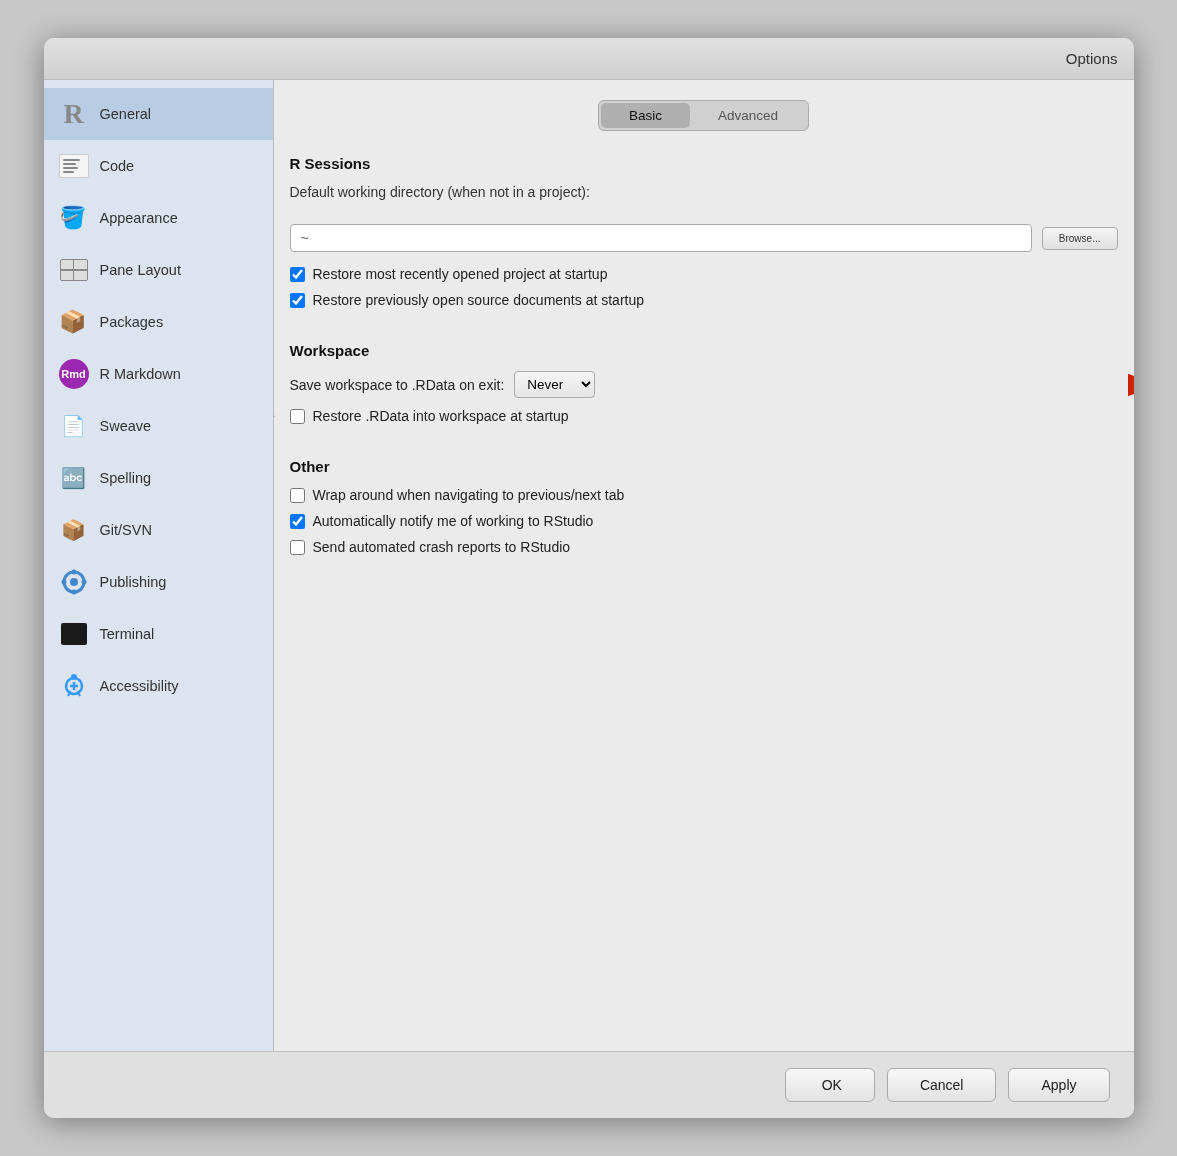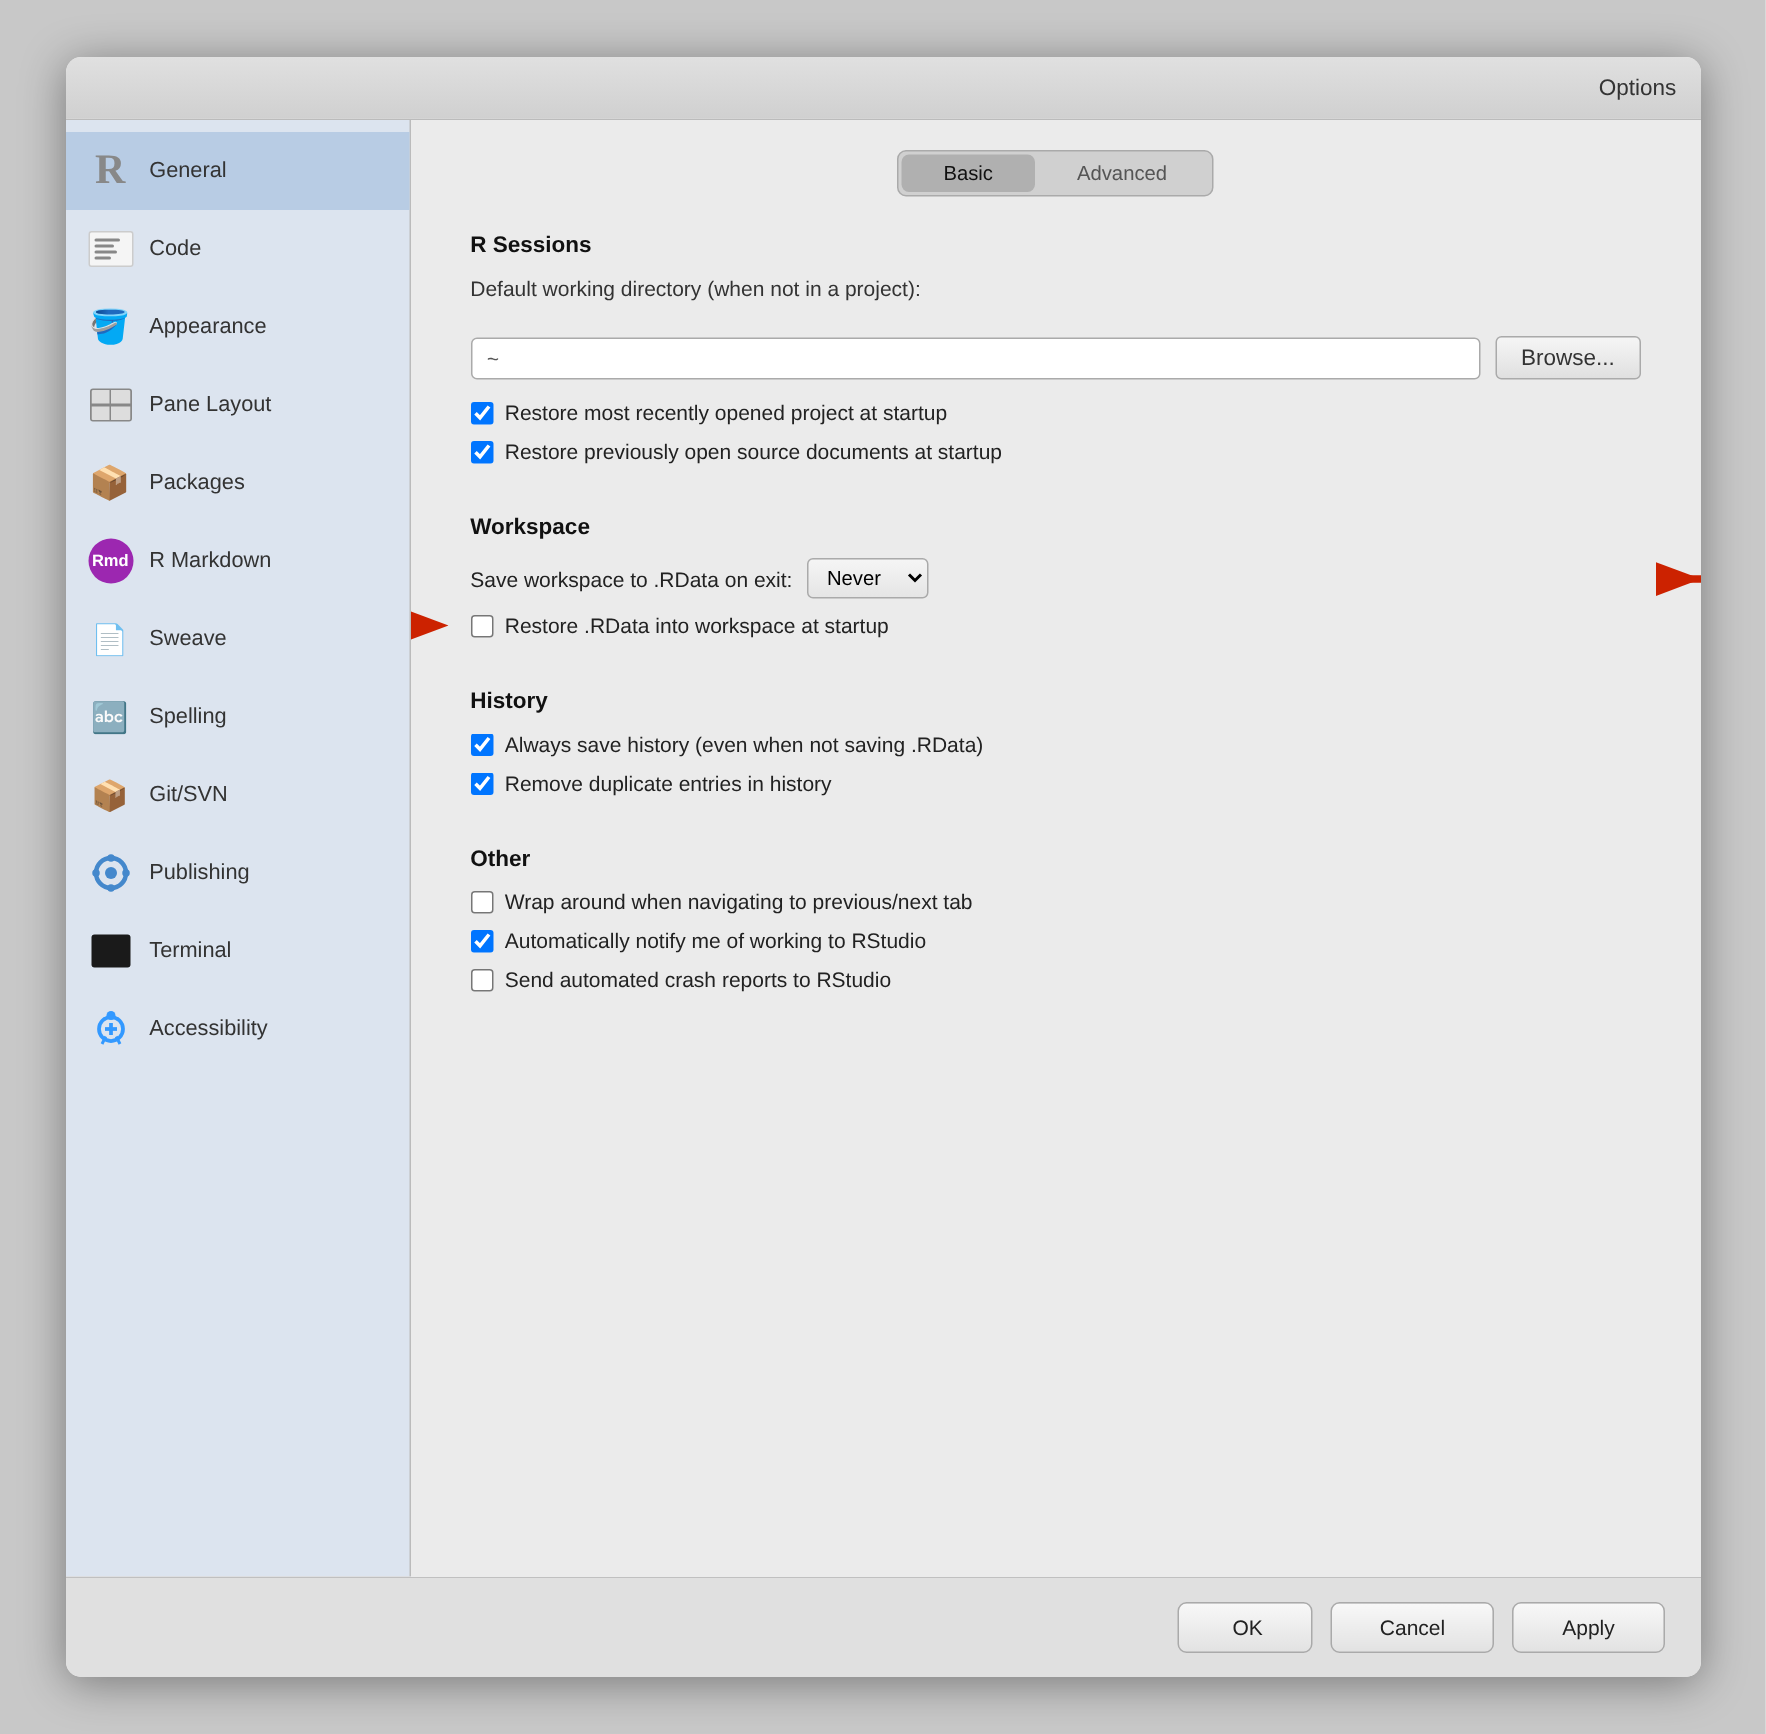--- a/index.html
+++ b/index.html
@@ -119,21 +119,21 @@
       height: 22px;
       background: #1a1a1a;
       border-radius: 2px;
     }
 
     
     .main-content {
       flex: 1;
       display: flex;
       flex-direction: column;
-      padding: 20px 40px;
+      padding: 20px 16px;
       background: #ebebeb;
       overflow-y: auto;
     }
     
     .tab-bar {
       display: flex;
       justify-content: center;
       margin-bottom: 24px;
     }
     .tab-group {
@@ -188,21 +188,21 @@
       background: white;
       font-size: 14px;
       color: #555;
     }
     .browse-btn {
       padding: 5px 16px;
       background: linear-gradient(to bottom, #f5f5f5, #e0e0e0);
       border: 1px solid #aaa;
       border-radius: 4px;
       cursor: pointer;
-      font-size: 15px;
+      font-size: 10px;
       color: #333;
     }
     .checkbox-row {
       display: flex;
       align-items: center;
       gap: 8px;
       margin-bottom: 10px;
       font-size: 14px;
       color: #222;
     }
@@ -433,31 +433,20 @@
             </defs>
             <line x1="10" y1="18" x2="130" y2="18" stroke="#cc2200" stroke-width="5" marker-end="url(#arrowhead)"></line>
           </svg>
           <div class="checkbox-row" style="margin-bottom:0;">
             <input type="checkbox" id="cb-restore-rdata" style="">
             <label for="cb-restore-rdata">Restore .RData into workspace at startup</label>
           </div>
         </div>
       </div>
 
-      <div class="section">
-        <div class="section-title">History</div>
-        <div class="checkbox-row">
-          <input type="checkbox" checked="" id="cb-always-save" style="">
-          <label for="cb-always-save">Always save history (even when not saving .RData)</label>
-        </div>
-        <div class="checkbox-row">
-          <input type="checkbox" checked="" id="cb-remove-dupes" style="">
-          <label for="cb-remove-dupes">Remove duplicate entries in history</label>
-        </div>
-      </div>
 
       <div class="section">
         <div class="section-title">Other</div>
         <div class="checkbox-row">
           <input type="checkbox" id="cb-wrap" style="">
           <label for="cb-wrap">Wrap around when navigating to previous/next tab</label>
         </div>
         <div class="checkbox-row">
           <input type="checkbox" checked="" id="cb-notify" style="">
           <label for="cb-notify">Automatically notify me of working to RStudio</label>

